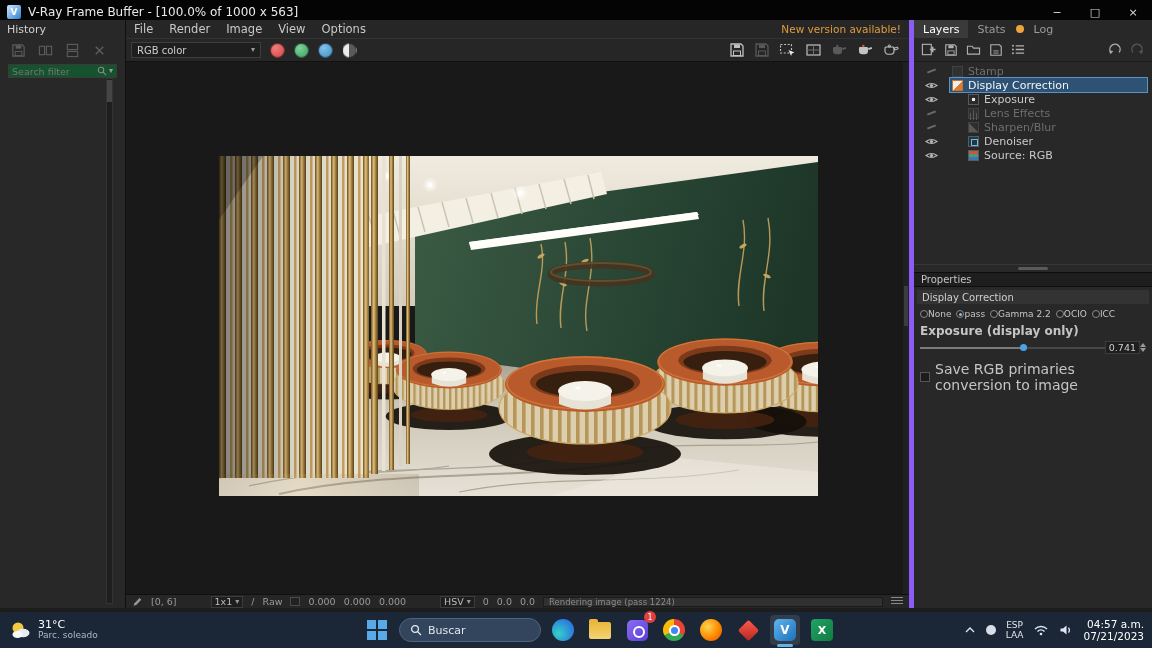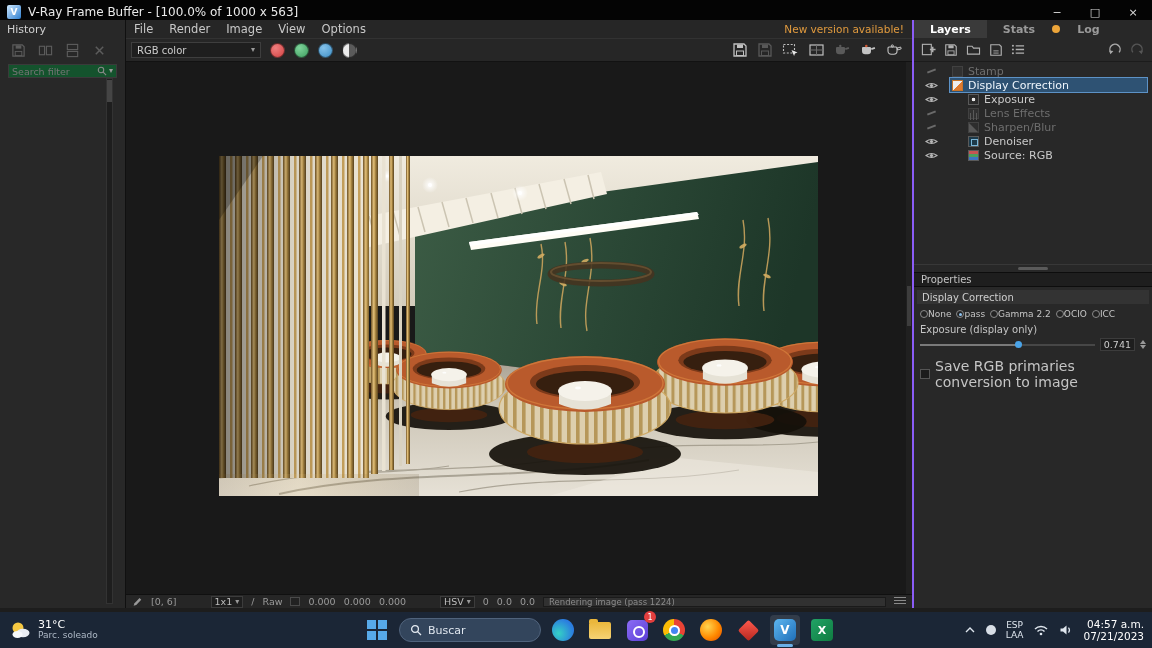--- a/index.html
+++ b/index.html
@@ -7,21 +7,21 @@
 .app{position:relative;width:1152px;height:648px;background:#1d1d1d;color:#c9c9c9;font-size:11px;}
 
 .titlebar{position:absolute;left:0;top:0;width:1152px;height:24px;background:#040404;display:flex;align-items:center;}
 .tb-logo{width:14px;height:14px;margin:0 7px;border-radius:2px;background:linear-gradient(135deg,#cfe9ff,#2e7fd0);color:#fff;font-size:9px;font-weight:bold;display:flex;align-items:center;justify-content:center;}
 .tb-title{color:#eaeaea;font-size:12px;}
 .tb-btns{margin-left:auto;display:flex;height:100%;}
 .tb-btn{width:38px;display:flex;align-items:center;justify-content:center;color:#dcdcdc;font-size:11px;}
 
 .workspace{position:absolute;left:0;top:20px;width:1152px;height:588px;display:flex;}
 .left-panel{width:126px;background:#282828;border-right:1px solid #101010;position:relative;}
-.center{width:788px;display:flex;flex-direction:column;background:#1b1b1b;border-right:2px solid #8b5cf6;}
+.center{width:788px;display:flex;flex-direction:column;background:#1b1b1b;border-right:5px solid #8b5cf6;}
 .right-panel{width:238px;background:#282828;display:flex;flex-direction:column;position:relative;}
 .panel-head{height:18px;display:flex;align-items:center;padding-left:7px;color:#cfcfcf;font-size:11px;}
 
 .hist-tools{display:flex;align-items:center;gap:7px;padding:3px 8px;height:24px;}
 .hbtn{width:20px;height:17px;display:flex;align-items:center;justify-content:center;}
 .search-row{margin:2px 8px 0 8px;height:14px;background:#14532d;border:1px solid #3a3a3a;display:flex;align-items:center;padding:0 3px;gap:2px;}
 .search-row input{flex:1;min-width:0;background:transparent;border:none;outline:none;color:#9a9a9a;font-size:9.5px;}
 .caret{color:#9a9a9a;font-size:8px;line-height:1;}
 .hist-scroll{position:absolute;right:12px;top:58px;bottom:4px;width:7px;background:#1e1e1e;border:1px solid #333;}
 .hist-thumb{position:absolute;left:0;top:1px;width:5px;height:22px;background:#454545;}
@@ -46,21 +46,21 @@
 .canvas-vscroll{position:absolute;right:0;top:0;bottom:0;width:6px;background:#202020;}
 .canvas-vthumb{position:absolute;left:1px;top:224px;width:4px;height:40px;background:#3d3d3d;}
 
 .statusbar{height:14px;display:flex;align-items:center;background:#262626;border-top:1px solid #101010;font-size:9.5px;color:#9a9a9a;gap:8px;padding:0 6px;}
 .sb-dd{height:12px;border:1px solid #3c3c3c;background:#1e1e1e;display:flex;align-items:center;gap:3px;padding:0 3px;color:#bdbdbd;margin-left:26px;}
 .sb-swatch{width:10px;height:9px;background:#222;border:1px solid #4a4a4a;}
 .sb-progress{flex:1;height:10px;background:#313131;border:1px solid #1a1a1a;display:flex;align-items:center;padding-left:5px;color:#8a8a8a;font-size:8.5px;}
 .sb-lines{width:12px;height:9px;background:repeating-linear-gradient(180deg,#8a8a8a 0 1px,transparent 1px 3px);}
 
 .tabs{height:18px;display:flex;align-items:stretch;font-size:11px;}
-.tab{display:flex;align-items:center;padding:0 16px;color:#9a9a9a;font-weight:bold;}
+.tab{display:flex;align-items:center;padding:0 9px;color:#9a9a9a;}
 .tab.active{background:#3a3a3a;color:#ffffff;}
 .log-dot{width:8px;height:8px;border-radius:50%;background:#eca53a;align-self:center;margin:0 1px;}
 .rp-tools{height:24px;display:flex;align-items:center;gap:8px;padding:0 7px;border-bottom:1px solid #1c1c1c;}
 .rp-tools .sep{flex:1;}
 .layers-wrap{height:202px;overflow:hidden;padding-top:2px;}
 .lrow{height:14px;display:flex;align-items:center;padding-left:8px;}
 .leye{width:28px;display:flex;align-items:center;justify-content:flex-start;padding-left:3px;height:100%;}
 .eyeoff{width:9px;height:2px;background:#6a6a6a;transform:rotate(-22deg);margin-left:2px;}
 .lbody{display:flex;align-items:center;gap:5px;height:14px;flex:1;margin-right:5px;padding-left:2px;}
 .lrow.ind .lbody{margin-left:16px;}
@@ -82,22 +82,22 @@
 .rp-spacer{flex:1;}
 .splitter{height:8px;display:flex;align-items:center;justify-content:center;border-top:1px solid #383838;}
 .grip{width:30px;height:3px;background:#5a5a5a;border-radius:2px;}
 
 .prop-head{height:15px;background:#1e1e1e;border-top:1px solid #0d0d0d;border-bottom:1px solid #0d0d0d;display:flex;align-items:center;padding-left:7px;color:#c4c4c4;font-size:10px;}
 .prop-sub{height:14px;background:#333333;margin:3px 3px 0 3px;display:flex;align-items:center;padding-left:5px;color:#cfcfcf;font-size:10px;}
 .radios{display:flex;align-items:center;gap:5px;padding:5px 5px 2px 6px;font-size:9px;color:#c5c5c5;white-space:nowrap;}
 .radio-item{display:flex;align-items:center;gap:0;}
 .rdot{width:8px;height:8px;border-radius:50%;border:1px solid #8a8a8a;background:#222;position:relative;flex:0 0 auto;}
 .rdot.on::after{content:"";position:absolute;left:1.5px;top:1.5px;width:3px;height:3px;border-radius:50%;background:#8ec2f0;}
-.exp-label{padding:3px 6px 1px 6px;font-size:10px;color:#c5c5c5;}
-.slider-row{display:flex;align-items:center;gap:5px;padding:2px 6px;justify-content:space-between;}
+.exp-label{padding:3px 6px 1px 6px;font-size:12px;color:#c5c5c5;font-weight:bold;}
+.slider-row{display:flex;align-items:center;padding:2px 6px;justify-content:space-between;}
 .track-wrap{flex:1;position:relative;height:10px;}
 .track{position:absolute;left:0;right:0;top:4.5px;height:1.5px;background:#474747;}
 .track-fill{position:absolute;left:0;top:4.5px;height:1.5px;width:55%;background:#7a7a7a;}
 .handle{position:absolute;left:54%;top:1.5px;width:7px;height:7px;border-radius:50%;background:#4aa3e8;}
 .valbox{width:35px;height:13px;background:#1e1e1e;border:1px solid #3c3c3c;color:#cccccc;font-size:9.5px;display:flex;align-items:center;justify-content:flex-end;padding-right:3px;}
 .spin{display:flex;flex-direction:column;gap:1px;}
 .spin i{display:block;width:0;height:0;border-left:3px solid transparent;border-right:3px solid transparent;}
 .spin .up{border-bottom:4px solid #999;}
 .spin .dn{border-top:4px solid #999;}
 .chk-row{display:flex;align-items:center;gap:5px;padding:5px 6px;font-size:14px;color:#c5c5c5;}

